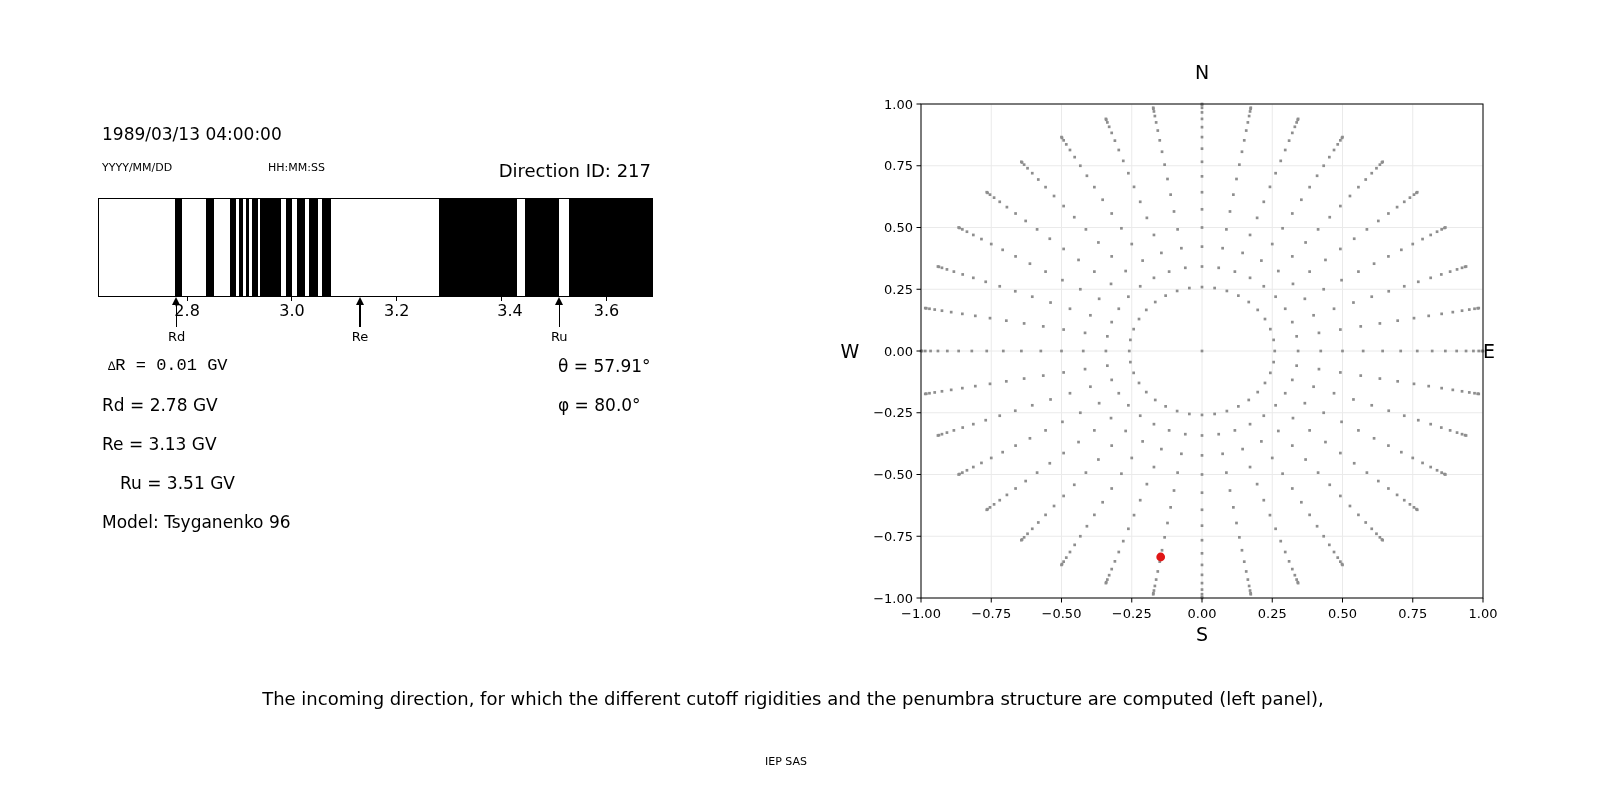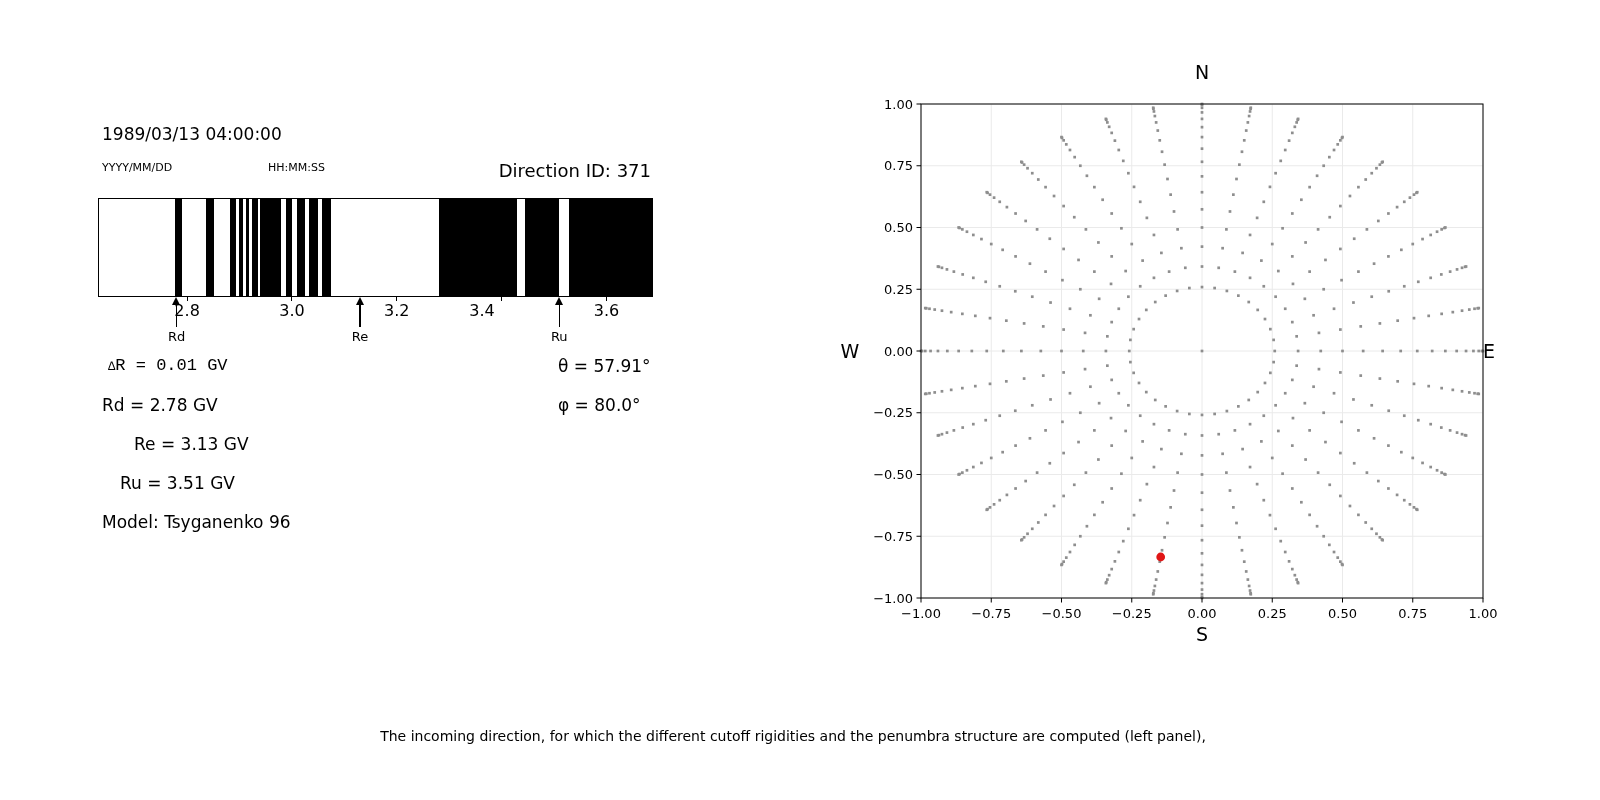--- a/index.html
+++ b/index.html
@@ -2,21 +2,21 @@
 <html><head>
 <meta charset="utf-8">
 <style>
   html,body{margin:0;padding:0;background:#fff;}
   #canvas{position:relative;width:1600px;height:800px;background:#ffffff;
           font-family:"DejaVu Sans",sans-serif;color:#000;overflow:hidden;}
   .abs{position:absolute;white-space:nowrap;}
   .t17{font-size:17px;}
   .t18{font-size:18px;}
   .t12{font-size:11px;}
-  .caption{font-size:14px;text-align:center;margin-top:40px;}
+  .caption{font-size:18px;text-align:center;}
   .credit{font-size:11px;text-align:center;}
   .compass{font-size:19px;text-align:center;}
   #penumbra-box{position:absolute;left:98px;top:198px;width:553px;height:97px;
                 border:1px solid #000;background:#fff;overflow:hidden;}
   .band{position:absolute;top:0;height:100%;background:#000;}
   .btick{position:absolute;width:1px;height:5px;background:#000;top:296px;}
   .bticklabel{position:absolute;top:301px;width:44px;text-align:center;font-size:16px;}
   .arrow-shaft{position:absolute;width:1.5px;background:#000;}
   .arrow-head{position:absolute;width:0;height:0;border-left:4.5px solid transparent;
               border-right:4.5px solid transparent;border-bottom:8px solid #000;}
@@ -24,21 +24,21 @@
   .dsmall{font-size:0.72em;}
 </style>
 </head>
 <body>
 
 <div id="canvas">
 
   <div class="abs t17" style="left:102px;top:124px;">1989/03/13 04:00:00</div>
   <div class="abs t12" style="left:102px;top:161px;">YYYY/MM/DD</div>
   <div class="abs t12" style="left:222px;top:161px;margin-left:46px;">HH:MM:SS</div>
-  <div class="abs t18" style="left:651px;top:160px;transform:translateX(-100%);">Direction ID: 371</div>
+  <div class="abs t18" style="left:651px;top:160px;transform:translateX(-100%);">Direction ID: 217</div>
 
   <div id="penumbra-box">
       <div class="band" style="left: 76.0047px; width: 7.33839px; background: rgb(0, 0, 0);"></div>
       <div class="band" style="left: 107.455px; width: 7.86256px; background: rgb(0, 0, 0);"></div>
       <div class="band" style="left: 130.518px; width: 6.29005px; background: rgb(0, 0, 0);"></div>
       <div class="band" style="left: 139.954px; width: 3.66919px; background: rgb(0, 0, 0);"></div>
       <div class="band" style="left: 146.768px; width: 3.66919px; background: rgb(0, 0, 0);"></div>
       <div class="band" style="left: 153.058px; width: 5.76588px; background: rgb(0, 0, 0);"></div>
       <div class="band" style="left: 160.92px; width: 21.491px; background: rgb(0, 0, 0);"></div>
       <div class="band" style="left: 186.605px; width: 6.81422px; background: rgb(0, 0, 0);"></div>
@@ -50,39 +50,39 @@
       <div class="band" style="left: 469.657px; width: 83.3431px; background: rgb(0, 0, 0);"></div>
     </div>
   <div id="penumbra-axis">
       <div class="abs btick" style="left: 186.609px;"></div>
       <div class="abs bticklabel" style="left: 165.109px;">2.8</div>
       <div class="abs btick" style="left: 291.443px;"></div>
       <div class="abs bticklabel" style="left: 269.943px;">3.0</div>
       <div class="abs btick" style="left: 396.277px;"></div>
       <div class="abs bticklabel" style="left: 374.777px;">3.2</div>
       <div class="abs btick" style="left: 501.111px;"></div>
-      <div class="abs bticklabel" style="left: 460px;">3.4</div>
+      <div class="abs bticklabel" style="left: 488px;">3.4</div>
       <div class="abs btick" style="left: 605.945px;"></div>
       <div class="abs bticklabel" style="left: 584.445px;">3.6</div>
       <div class="arrow-head abs" style="left: 172.126px; top: 297px;"></div>
       <div class="arrow-shaft abs" style="left: 175.876px; top: 304px; height: 23px;"></div>
       <div class="abs marker-label" style="left: 159.626px; top: 329px;">Rd</div>
       <div class="arrow-head abs" style="left: 355.585px; top: 297px;"></div>
       <div class="arrow-shaft abs" style="left: 359.335px; top: 304px; height: 23px;"></div>
       <div class="abs marker-label" style="left: 343.085px; top: 329px;">Re</div>
       <div class="arrow-head abs" style="left: 554.77px; top: 297px;"></div>
       <div class="arrow-shaft abs" style="left: 558.52px; top: 304px; height: 23px;"></div>
       <div class="abs marker-label" style="left: 542.27px; top: 329px;">Ru</div>
     </div>
 
   <div class="abs t17" style="left:108px;top:356px;font-family:Liberation Mono, monospace;">
     <span class="dsmall">∆</span><span>R = 0.01 GV</span>
   </div>
   <div class="abs t17" style="left:102px;top:395px;">Rd = 2.78 GV</div>
-  <div class="abs t17" style="left:102px;top:434px;margin-left:32px;">Re = 3.13 GV</div>
+  <div class="abs t17" style="left:102px;top:434px;">Re = 3.13 GV</div>
   <div class="abs t17" style="left:120px;top:473px;">Ru = 3.51 GV</div>
   <div class="abs t17" style="left:102px;top:512px;">Model: Tsyganenko 96</div>
   <div class="abs t17" style="left:558px;top:356px;">θ = 57.91°</div>
   <div class="abs t17" style="left:558px;top:395px;">φ = 80.0°</div>
 
   <svg id="dirplot" class="abs" style="left:830px;top:50px;" width="700" height="580">
       <line x1="91" y1="54" x2="91" y2="548" stroke="#eaeaea" stroke-width="1"></line>
       <line x1="161.25" y1="54" x2="161.25" y2="548" stroke="#eaeaea" stroke-width="1"></line>
       <line x1="231.5" y1="54" x2="231.5" y2="548" stroke="#eaeaea" stroke-width="1"></line>
       <line x1="301.75" y1="54" x2="301.75" y2="548" stroke="#eaeaea" stroke-width="1"></line>
@@ -715,13 +715,14 @@
       <line x1="91" y1="54" x2="86.5" y2="54" stroke="#000000" stroke-width="1"></line>
       <text x="83" y="58.5" text-anchor="end" font-size="13px" fill="#000">1.00</text>
       <circle cx="330.693" cy="506.998" r="4.4" fill="#e01515"></circle>
     </svg>
   <div class="abs compass" style="left:1182px;top:61px;width:40px;">N</div>
   <div class="abs compass" style="left:1182px;top:623px;width:40px;">S</div>
   <div class="abs compass" style="left:835px;top:340px;width:30px;">W</div>
   <div class="abs compass" style="left:1474px;top:340px;width:30px;">E</div>
 
   <div class="abs caption" style="left:0;top:688px;width:1586px;">The incoming direction, for which the different cutoff rigidities and the penumbra structure are computed (left panel),</div>
+  <div class="abs credit" style="left:0;top:755px;width:1572px;">IEP SAS</div>
 </div>
 
 </body></html>

